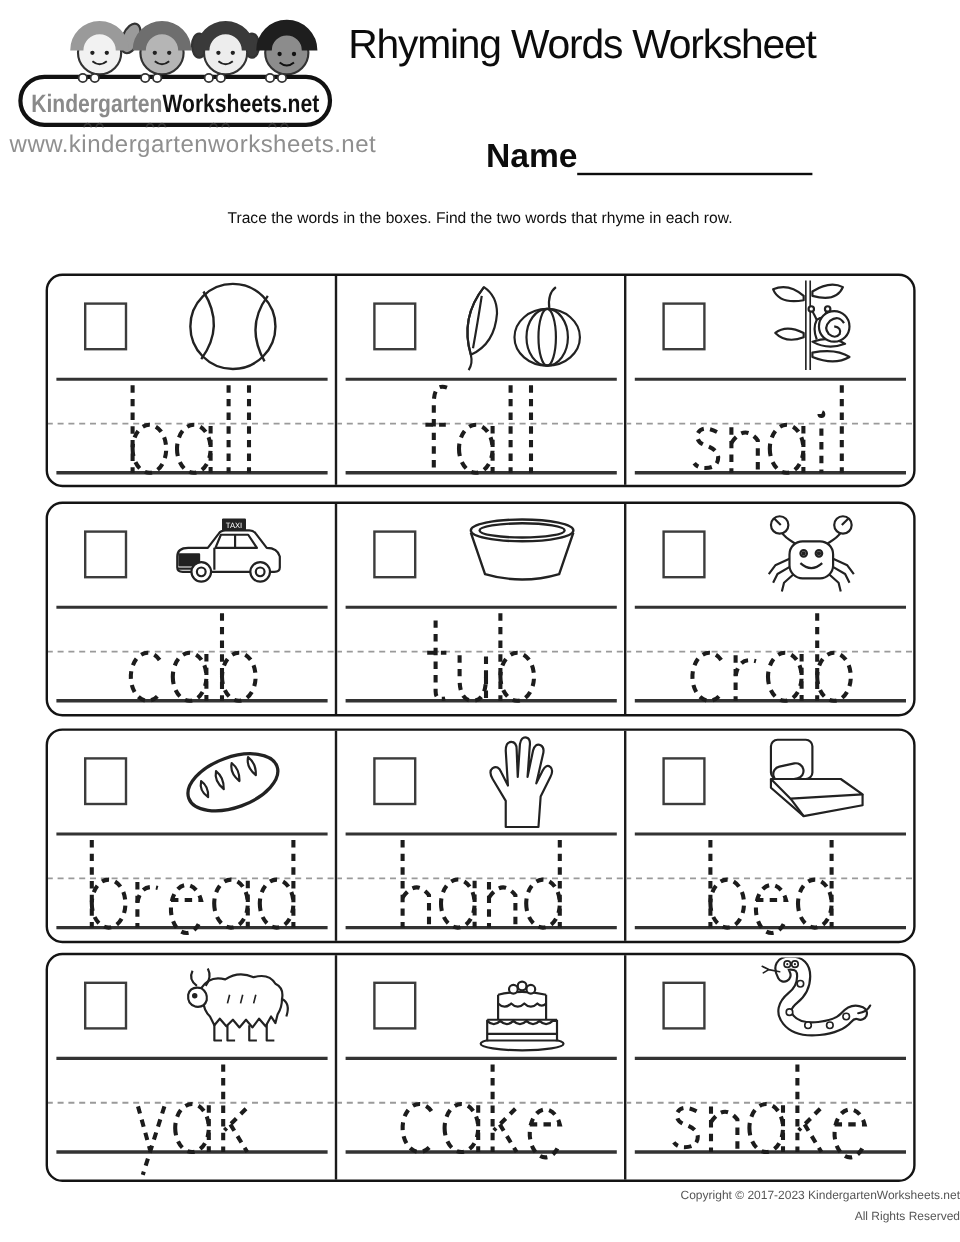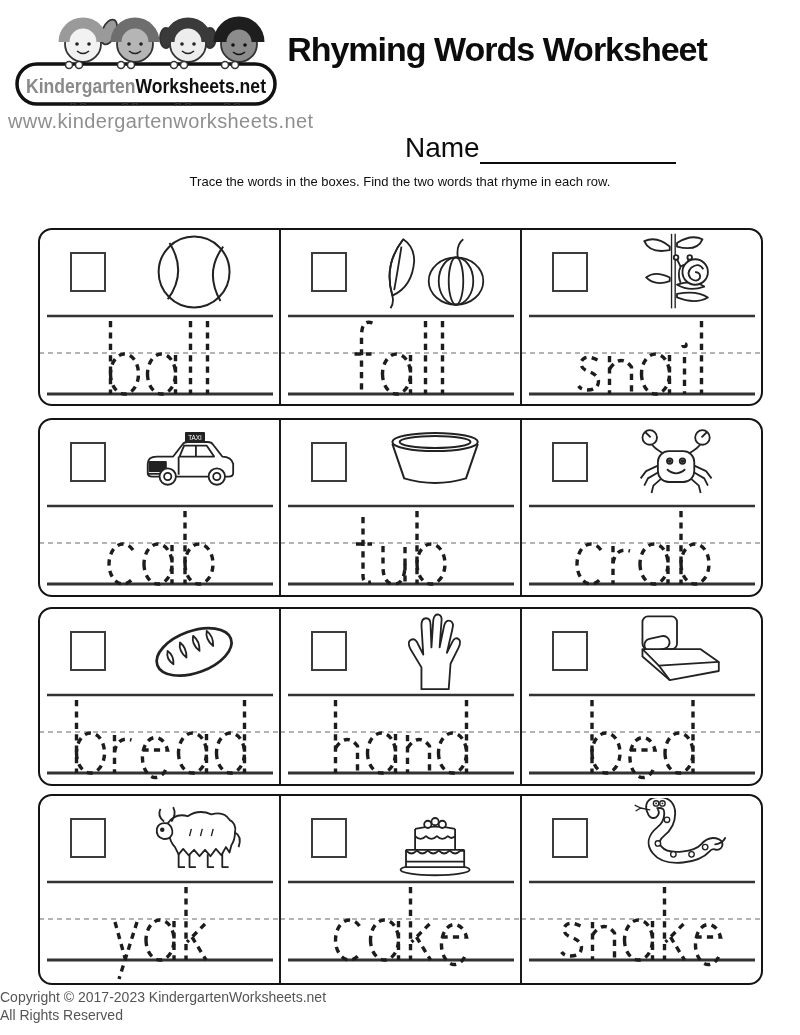--- a/index.html
+++ b/index.html
@@ -2,40 +2,40 @@
 <html><head>
 <meta charset="utf-8">
 <style>
   html,body{margin:0;padding:0;background:#fff;}
   body{width:800px;height:1035px;position:relative;font-family:"Liberation Sans",sans-serif;color:#111;overflow:hidden;}
 
   
   .logo-wrap{position:absolute;left:10px;top:6px;width:272px;height:100px;}
   .site-url{position:absolute;left:8px;top:110px;width:278px;text-align:right;font-size:20px;color:#8f8f8f;letter-spacing:.4px;}
   .page-title{position:absolute;left:240px;top:18px;width:490px;text-align:center;font-size:34px;letter-spacing:-1px;color:#0c0c0c;}
-  .name-row{position:absolute;left:405px;top:132px;font-size:28px;color:#0c0c0c;}
+  .name-row{position:absolute;left:405px;top:114px;font-size:28px;color:#0c0c0c;font-weight:bold;}
   .name-line{display:inline-block;width:196px;height:30px;border-bottom:2px solid #0c0c0c;vertical-align:bottom;}
   .instructions{position:absolute;left:0;top:168px;width:100%;text-align:center;font-size:13px;line-height:27px;color:#0f0f0f;}
 
   
   .grid{position:absolute;left:38px;top:228px;width:725px;}
   .row{display:flex;border:2px solid #141414;border-radius:14px;background:#fff;box-sizing:border-box;}
   .row-1{height:178px;margin-bottom:12px;}
   .row-2{height:179px;margin-bottom:10px;}
   .row-3{height:179px;margin-bottom:8px;}
   .row-4{height:191px;}
   .cell{flex:1 1 0;min-width:0;position:relative;overflow:hidden;}
   .cell + .cell{border-left:2px solid #1b1b1b;}
   .checkbox{position:absolute;left:30px;top:22px;width:36px;height:40px;border:2.5px solid #3c3c3c;background:#fff;box-sizing:border-box;}
   .imgbox{position:absolute;left:74px;top:2px;right:4px;height:80px;display:flex;align-items:center;justify-content:center;}
   .imgbox svg{height:80px;width:auto;max-width:100%;}
   .writing{position:absolute;left:50%;transform:translateX(-50%);top:82px;display:block;}
 
   
-  .footer{position:absolute;left:0;top:988px;width:100%;text-align:left;color:#555;font-size:14px;line-height:18px;}
+  .footer{position:absolute;left:0;top:988px;width:100%;text-align:right;color:#555;font-size:10px;line-height:18px;}
 </style>
 <title>Rhyming Words Worksheet</title></head>
 <body>
 
 <div class="logo-wrap">
   <svg width="272" height="100" viewBox="0 0 270 100">
     <g stroke="#333" stroke-width="1.8" fill="none">
 
       <g>
         <ellipse cx="98" cy="26" rx="7" ry="13" fill="#9a9a9a" transform="rotate(22 98 26)"></ellipse>
@@ -95,21 +95,21 @@
         <ellipse cx="216" cy="101" rx="3" ry="4"></ellipse>
           <ellipse cx="226" cy="101" rx="3" ry="4"></ellipse>
       </g>
     </g>
     <text x="135" y="87" text-anchor="middle" font-size="21" font-weight="bold" font-family="'Liberation Sans',sans-serif" textLength="240" lengthAdjust="spacingAndGlyphs"><tspan fill="#8a8a8a">Kindergarten</tspan><tspan fill="#111">Worksheets.net</tspan></text>
   </svg>
 </div>
 
 <div class="site-url">www.kindergartenworksheets.net</div>
 
-<h1 class="page-title" style="margin:12px;font-weight:bold;">Rhyming Words Worksheet</h1>
+<h1 class="page-title" style="margin:0;font-weight:normal;">Rhyming Words Worksheet</h1>
 
 <div class="name-row">
   <span>Name</span><span class="name-line"></span>
 </div>
 
 <div class="instructions">
   <div>Trace the words in the boxes. Find the two words that rhyme in each row.</div>
 </div>
 
 <div class="grid" id="grid">

